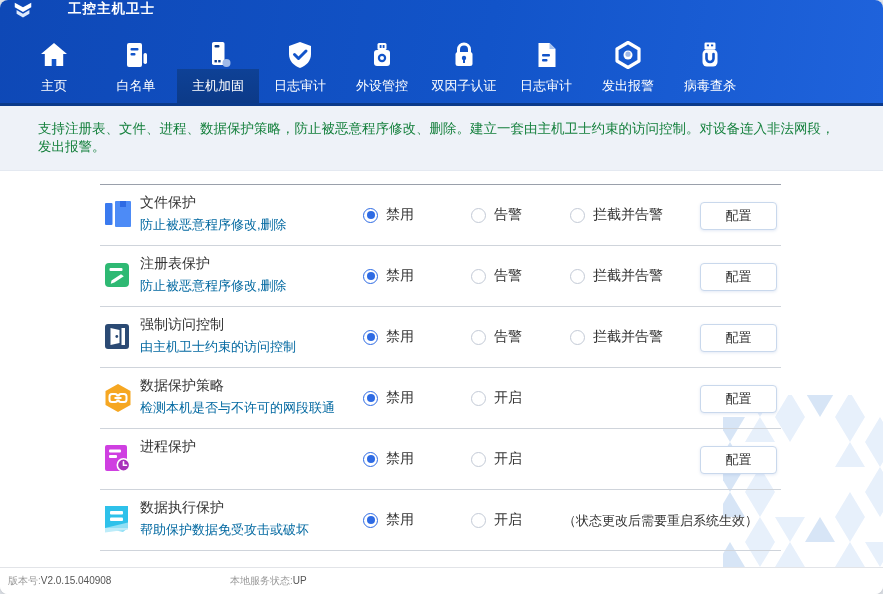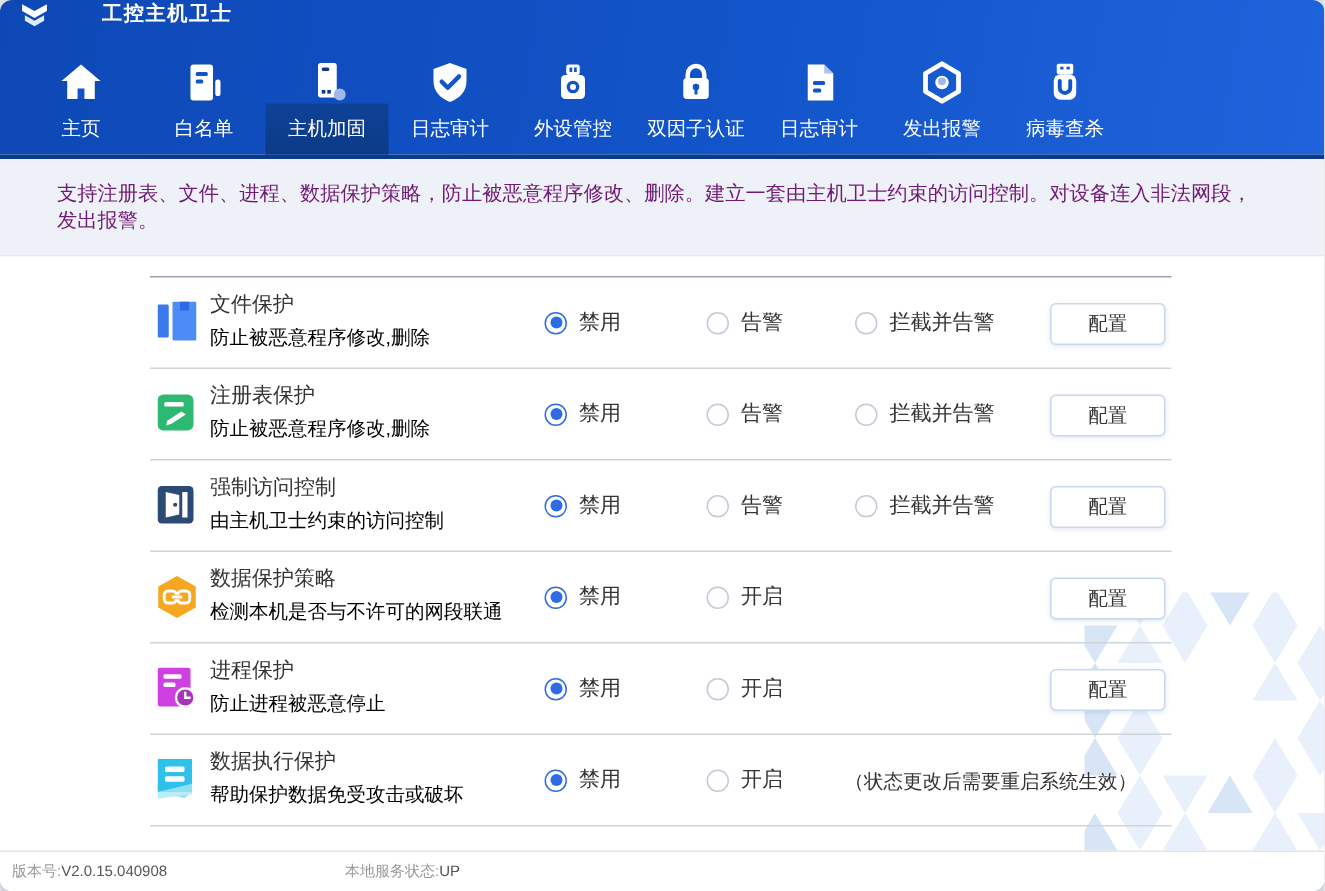--- a/index.html
+++ b/index.html
@@ -13,28 +13,28 @@
   .tb-right{margin-left:auto;display:flex;align-items:center;gap:14px;}
   .tb-user{font-size:14px;cursor:pointer;}
   .tb-ic{width:17px;height:17px;cursor:pointer;display:flex;align-items:center;justify-content:center;}
   nav{height:70px;display:flex;padding-left:13px;}
   .tab{width:82px;display:flex;flex-direction:column;align-items:center;justify-content:flex-end;
        padding-bottom:8px;gap:7px;color:#fff;font-size:13px;cursor:pointer;}
   .tab.active{background:linear-gradient(#0e4196,#0c3a88);margin-top:36px;}
   .tab .nicon{width:30px;height:30px;display:flex;align-items:center;justify-content:center;}
   
   .descbar{height:64px;background:#eef2f8;display:flex;align-items:center;padding:0 38px;
-           font-size:13.5px;color:#701a75;border-bottom:1px solid #e4e9f1;}
+           font-size:13.5px;color:#15803d;border-bottom:1px solid #e4e9f1;}
   
   main{position:relative;height:399px;background:#fff;}
   .rows{position:absolute;left:100px;top:13px;width:681px;border-top:1px solid #9aa0ab;z-index:2;}
   .prow{height:60px;position:relative;border-bottom:1px solid #cfd4db;background:transparent;}
   .ricon{position:absolute;left:5px;top:16px;width:26px;height:28px;}
   .rtitle{position:absolute;left:40px;top:9px;font-size:14px;color:#333;}
-  .rsub{position:absolute;left:40px;top:31px;font-size:13px;color:#000000;}
+  .rsub{position:absolute;left:40px;top:31px;font-size:13px;color:#0369a1;}
   .opt{position:absolute;top:21px;display:flex;align-items:center;gap:8px;font-size:14px;color:#333;cursor:pointer;}
   .radio{width:15px;height:15px;border-radius:50%;border:1px solid #c3cad6;background:#fff;box-sizing:border-box;
          display:inline-block;position:relative;}
   .radio.on{border:1px solid #2e6be4;}
   .radio.on::after{content:"";position:absolute;left:2.5px;top:2.5px;width:8px;height:8px;border-radius:50%;background:#2e6be4;}
   .cfg{position:absolute;left:600px;top:17px;width:77px;height:28px;background:#fff;border:1px solid #c9d8ec;
        border-radius:4px;font-size:13px;color:#333;cursor:pointer;box-shadow:0 1px 3px rgba(70,110,190,.15);
        font-family:inherit;}
   .note{position:absolute;left:463px;top:22px;font-size:13px;color:#333;white-space:nowrap;}
   .decor{position:absolute;right:0;bottom:0;z-index:1;pointer-events:none;}
@@ -284,21 +284,20 @@
         </div>
         <div class="prow">
           <span class="ricon"><svg viewBox="0 0 26 28" width="26" height="28">
               <rect x="0" y="0" width="22" height="26" rx="2" fill="#cf3fe1"></rect>
               <rect x="4" y="4.5" width="12" height="3" rx="1" fill="#fff"></rect>
               <rect x="4" y="10" width="8" height="3" rx="1" fill="#fff"></rect>
               <circle cx="18.5" cy="20" r="6.2" fill="#a833bb" stroke="#fff" stroke-width="1.6"></circle>
               <path d="M18.5 16.8 v3.4 h3" fill="none" stroke="#fff" stroke-width="1.6" stroke-linecap="round"></path>
             </svg></span>
           <div class="rtitle">进程保护</div>
-          <div class="rsub">防止进程被恶意停止</div>
           <label class="opt" style="left: 263px;">
             <span class="radio on"></span>
             <span>禁用</span>
           </label>
           <label class="opt" style="left: 371px;">
             <span class="radio"></span>
             <span>开启</span>
           </label>
           <button class="cfg">配置</button>
         </div>

